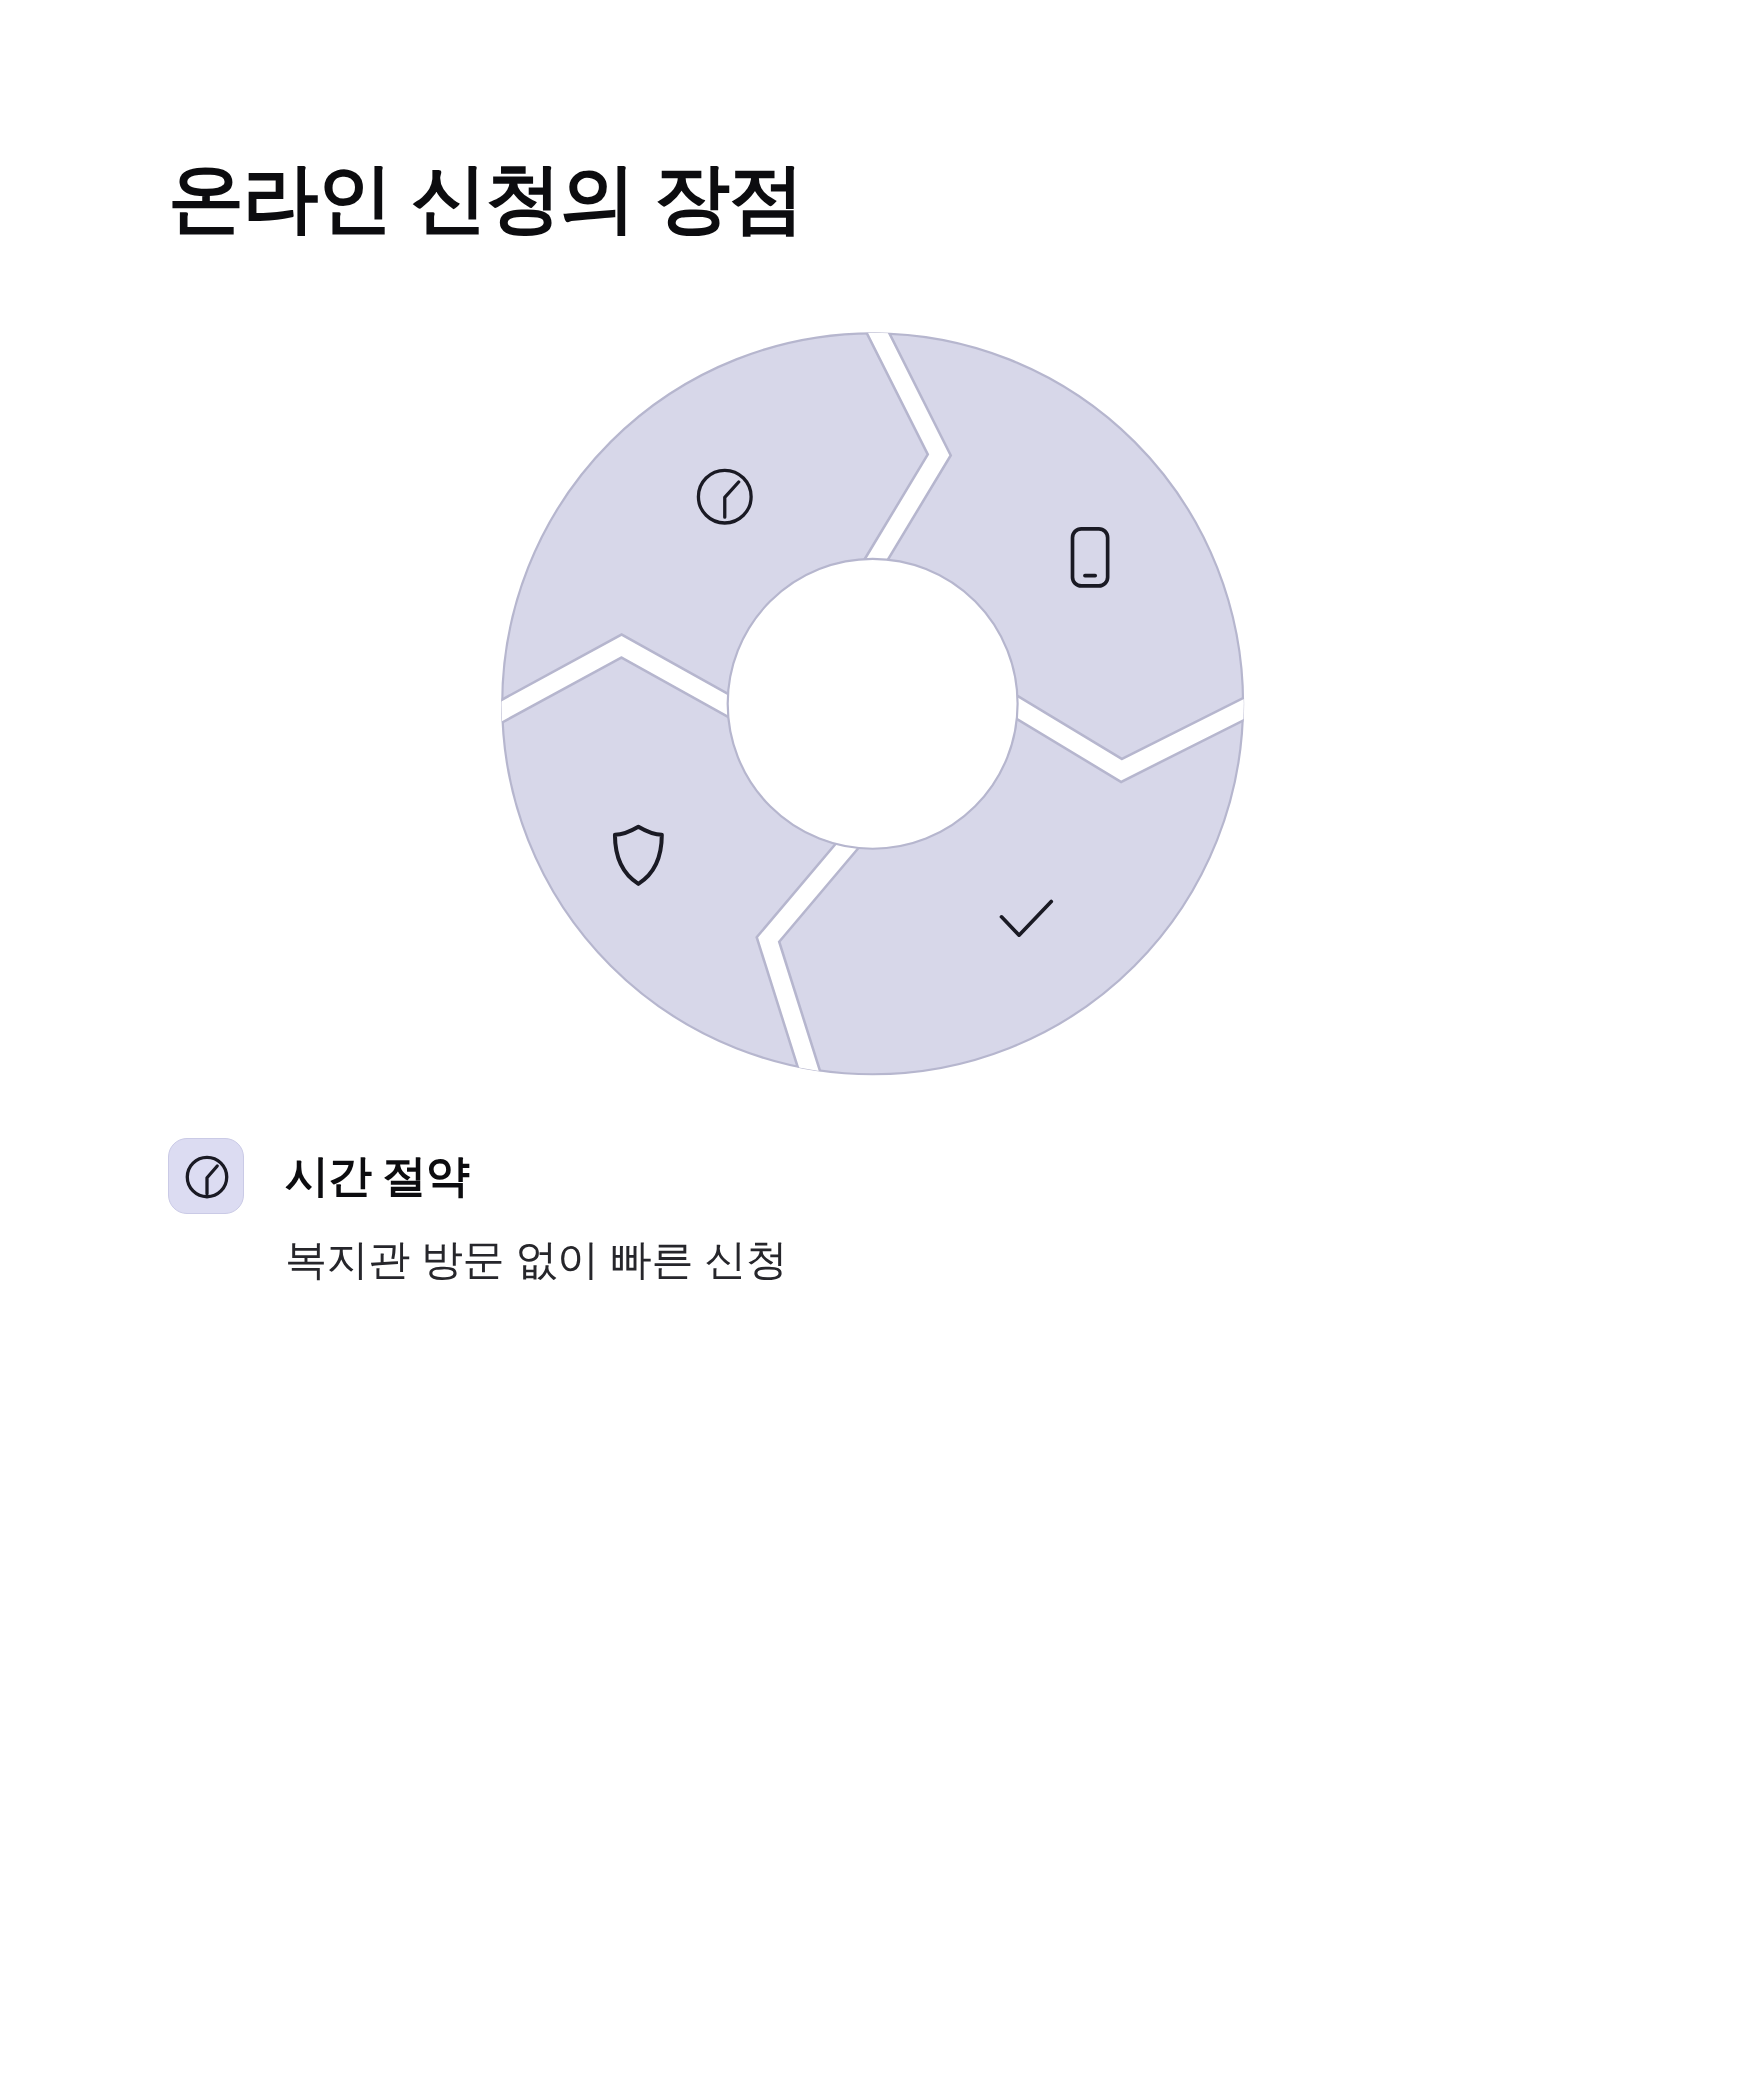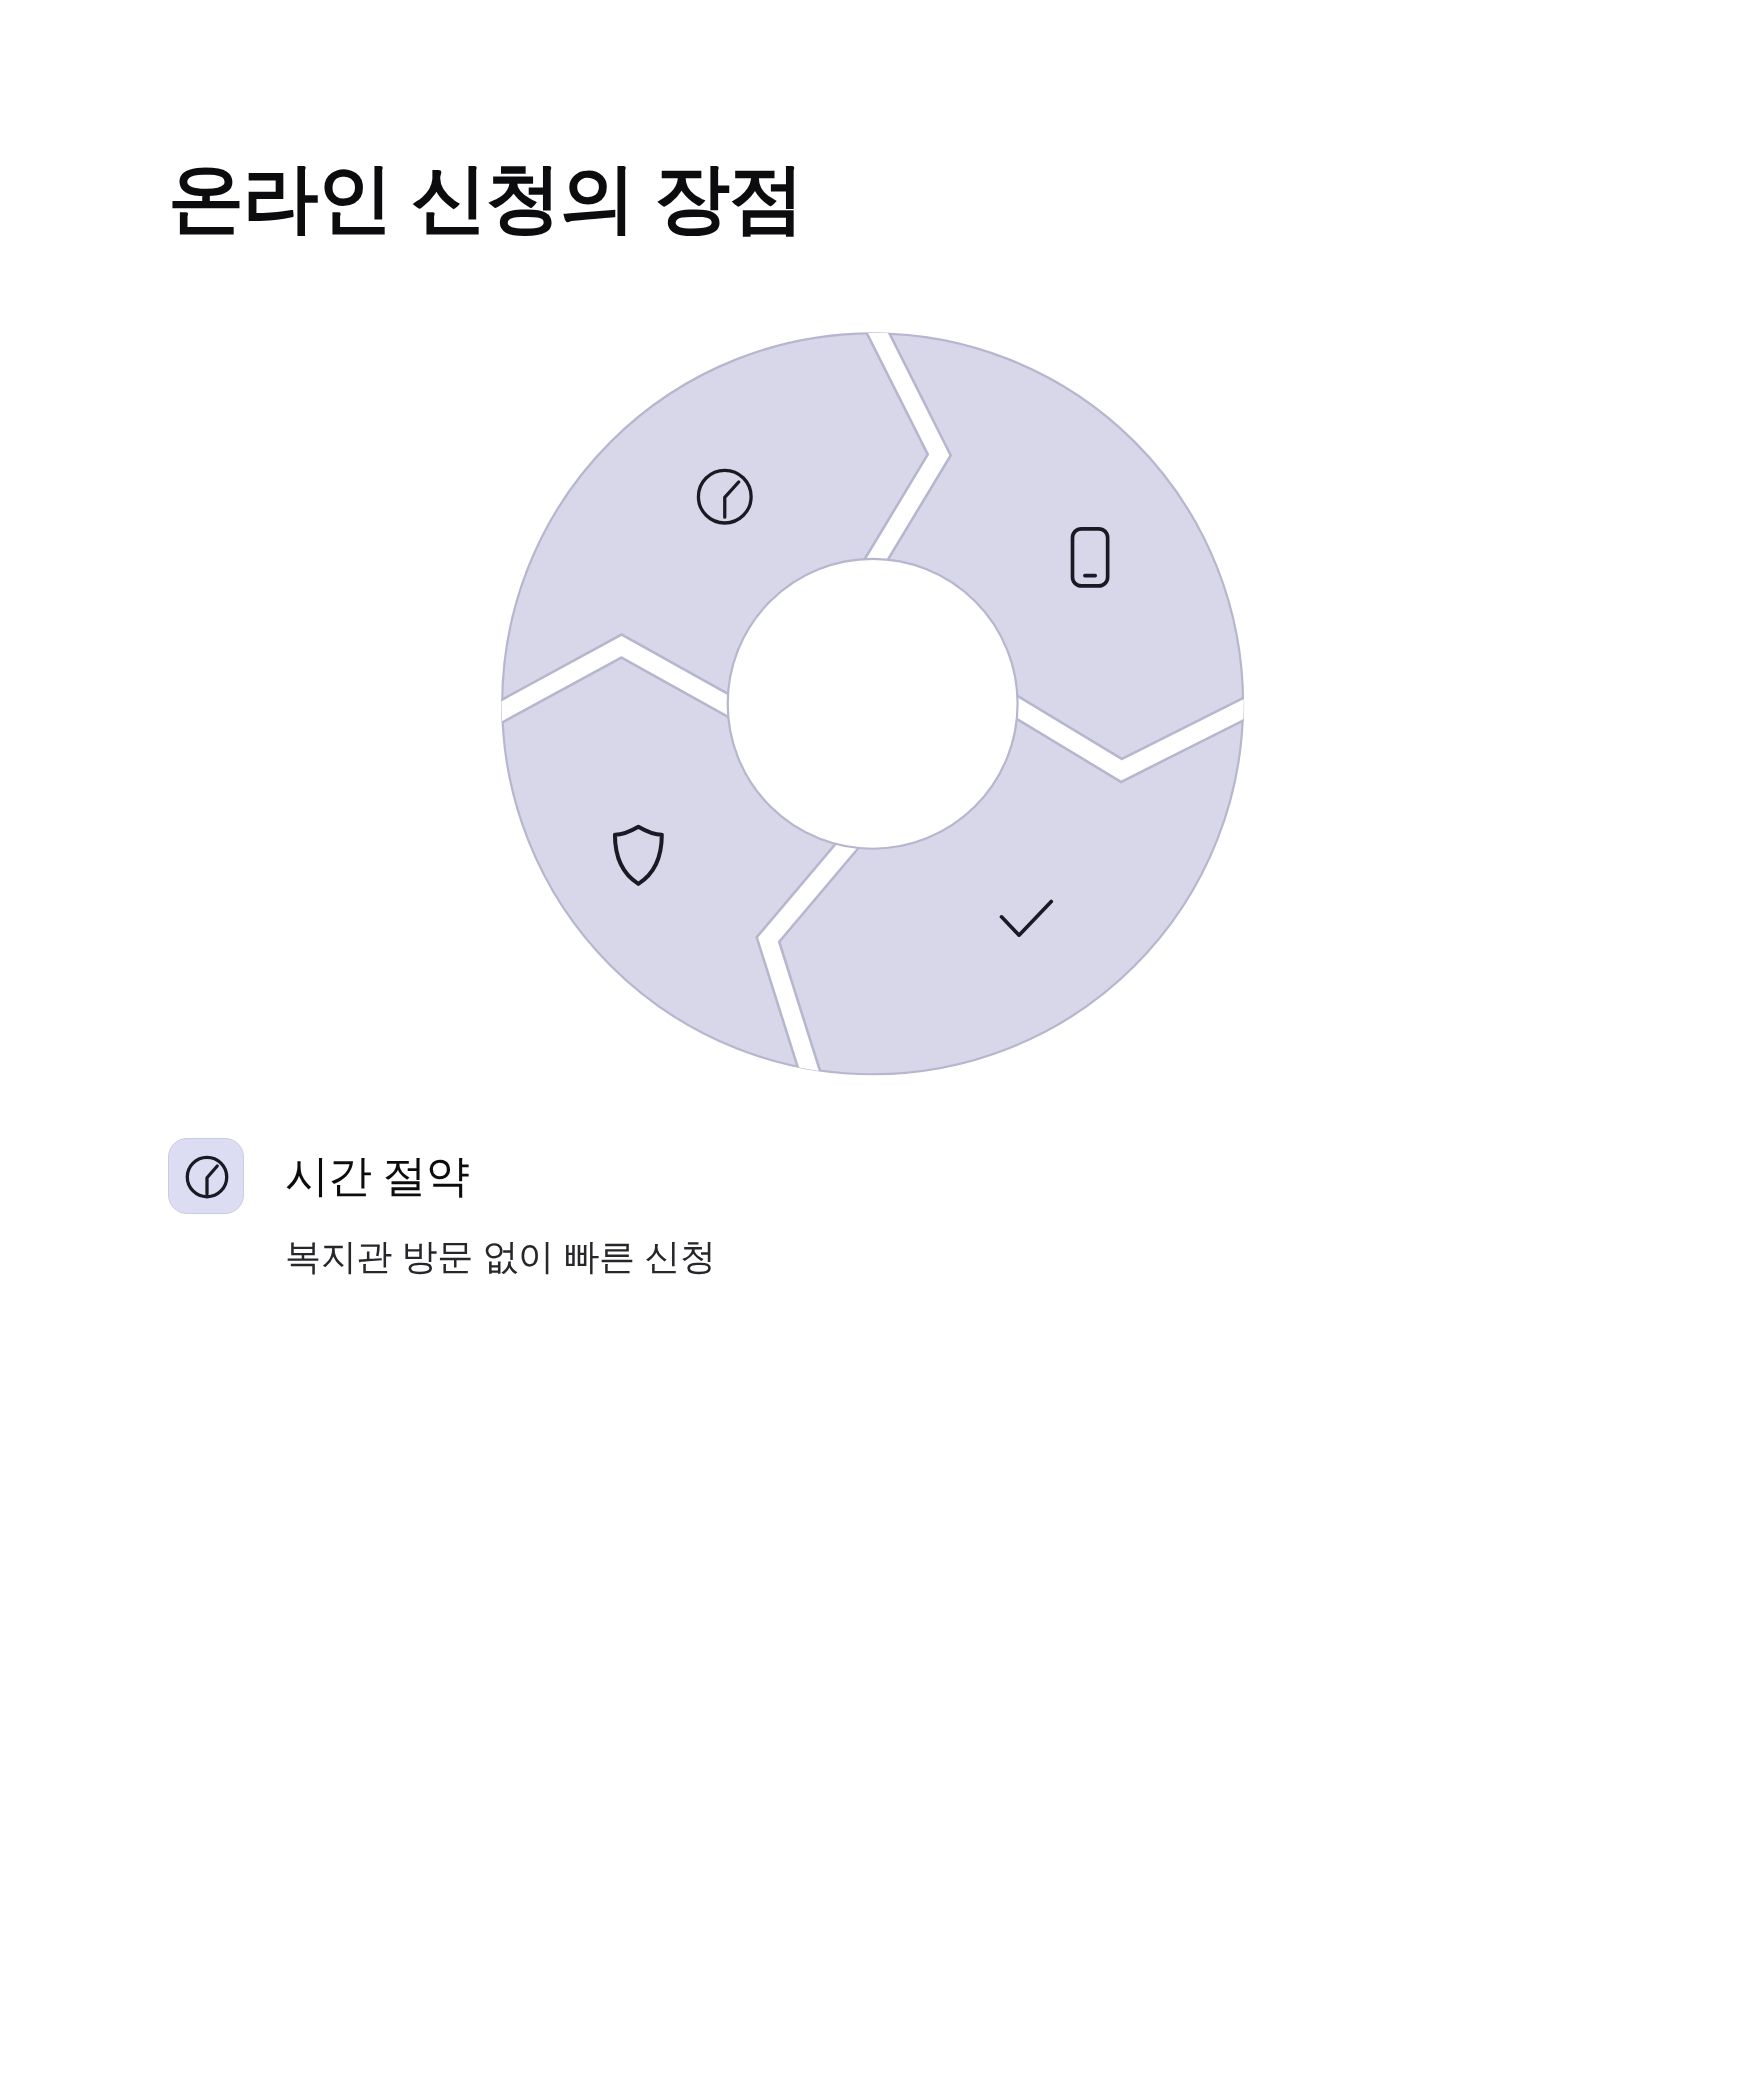--- a/index.html
+++ b/index.html
@@ -40,28 +40,28 @@
     position:absolute;left:0;top:0;
     width:76px;height:76px;
     background:var(--icon-box-fill);
     border:1.5px solid var(--icon-box-border);
     border-radius:19px;
   }
   .ibox svg{position:absolute;left:0;top:0;}
   .btitle{
     position:absolute;left:117px;top:0;height:76px;
     display:flex;align-items:center;
-    font-size:44px;font-weight:400;
+    font-size:44px;font-weight:700;
     letter-spacing:-0.02em;
     color:var(--title-color);
     white-space:nowrap;
   }
   .bdesc{
     position:absolute;left:117px;top:97px;
-    font-size:36px;font-weight:400;
+    font-size:42px;font-weight:400;
     letter-spacing:-0.01em;
     color:var(--subtitle-color);
     line-height:1.2;
     white-space:nowrap;
   }
 </style>
 </head>
 <body>
 
 <div id="canvas">

